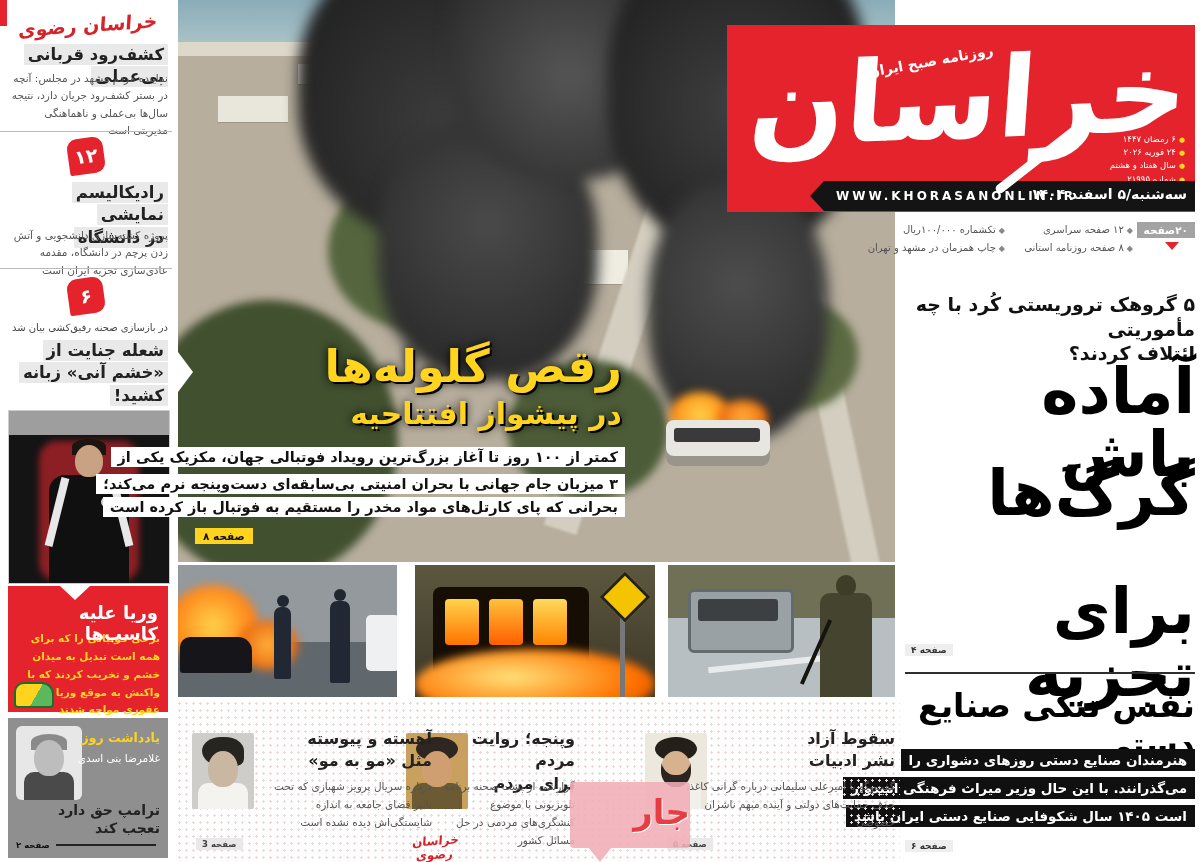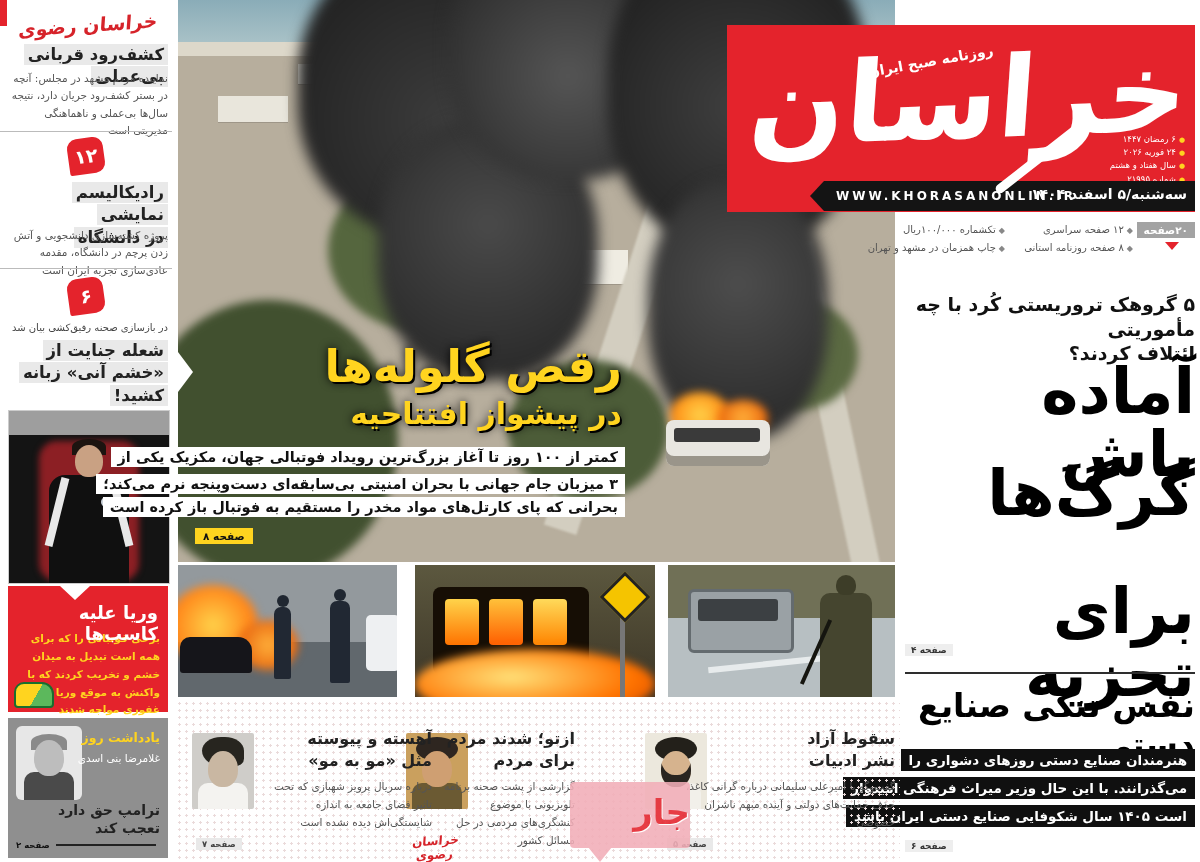--- a/index.html
+++ b/index.html
@@ -315,35 +315,35 @@
   </div>
   <div class="abs rtl col-item-body" style="right:305px;top:778px;width:215px;">گفت‌وگو با امیرعلی سلیمانی درباره گرانی کاغذ، حذف حمایت‌های دولتی و آینده مبهم ناشران خصوصی</div>
   <div class="abs page-chip" style="left:667px;top:838px;">صفحه ۵</div>
 
   <div class="portrait" style="left:406px;top:733px;background:#caa05e;">
     <div class="p-body" style="background:#6b5a33;"></div>
     <div class="p-hair" style="background:#2e2620;"></div>
     <div class="p-face" style="background:#cf9f72;"></div>
   </div>
   <div class="abs rtl col-item-head" style="right:625px;top:728px;width:130px;">
-    <span>ازتو؛ شدند مردم</span><br>
+    <span>وپنجه؛ روایت مردم</span><br>
     <span>برای مردم</span>
   </div>
   <div class="abs rtl col-item-body" style="right:625px;top:778px;width:135px;">گزارشی از پشت صحنه برنامه تلویزیونی با موضوع کنشگری‌های مردمی در حل مسائل کشور</div>
   <div class="abs region-logo" style="left:400px;top:834px;width:70px;font-size:12px;">خراسان رضوی</div>
 
   <div class="portrait" style="left:192px;top:733px;background:#cfcdc9;">
     <div class="p-body" style="background:#f4f3f0;"></div>
     <div class="p-hair" style="background:#27251f;height:30px;border-radius:50% 50% 30% 60%;"></div>
     <div class="p-face" style="background:#c9b7a2;"></div>
   </div>
   <div class="abs rtl col-item-head" style="right:768px;top:728px;width:170px;">
     <span>آهسته و پیوسته</span><br>
     <span>مثل «مو به مو»</span>
   </div>
   <div class="abs rtl col-item-body" style="right:768px;top:778px;width:170px;">درباره سریال پرویز شهبازی که تحت تاثیر فضای جامعه به اندازه شایستگی‌اش دیده نشده است</div>
-  <div class="abs page-chip" style="left:196px;top:838px;">صفحه ۷</div>
+  <div class="abs page-chip" style="left:196px;top:838px;">صفحه 3</div>
 
   <div class="abs wm-jar">
     <div class="wm-text">جار</div>
   </div>
 
 </div>
 
 </body></html>

